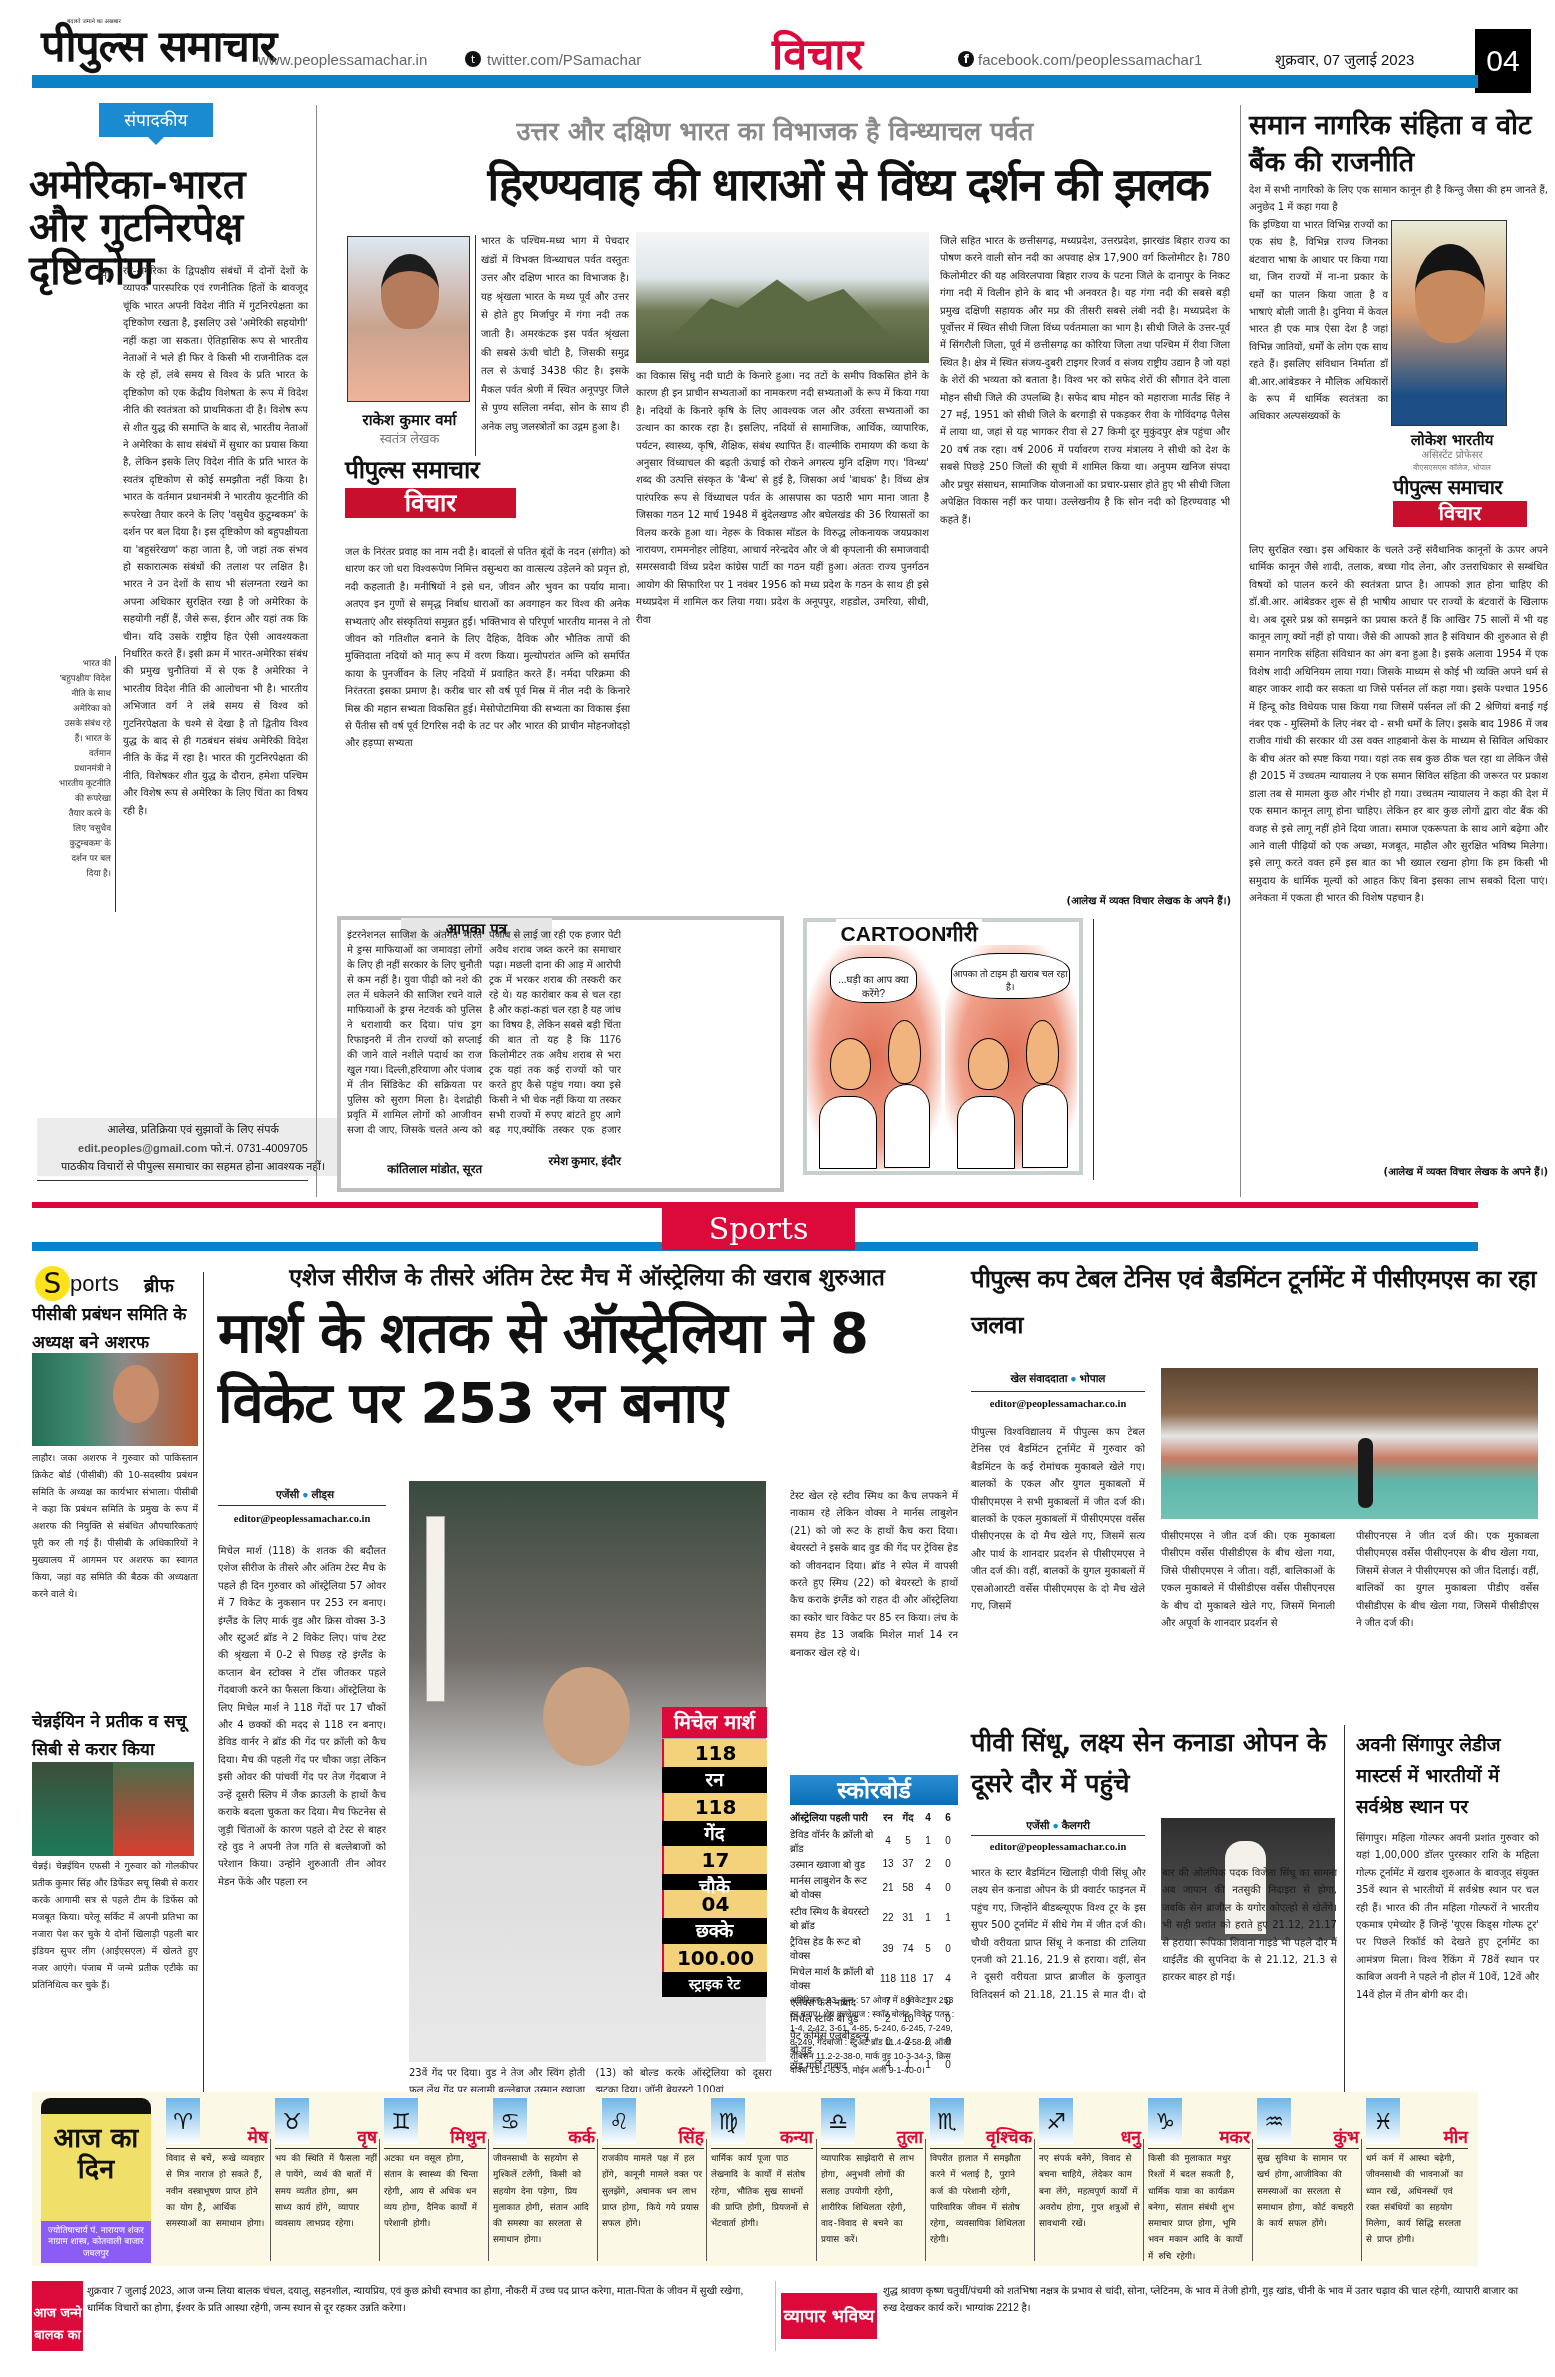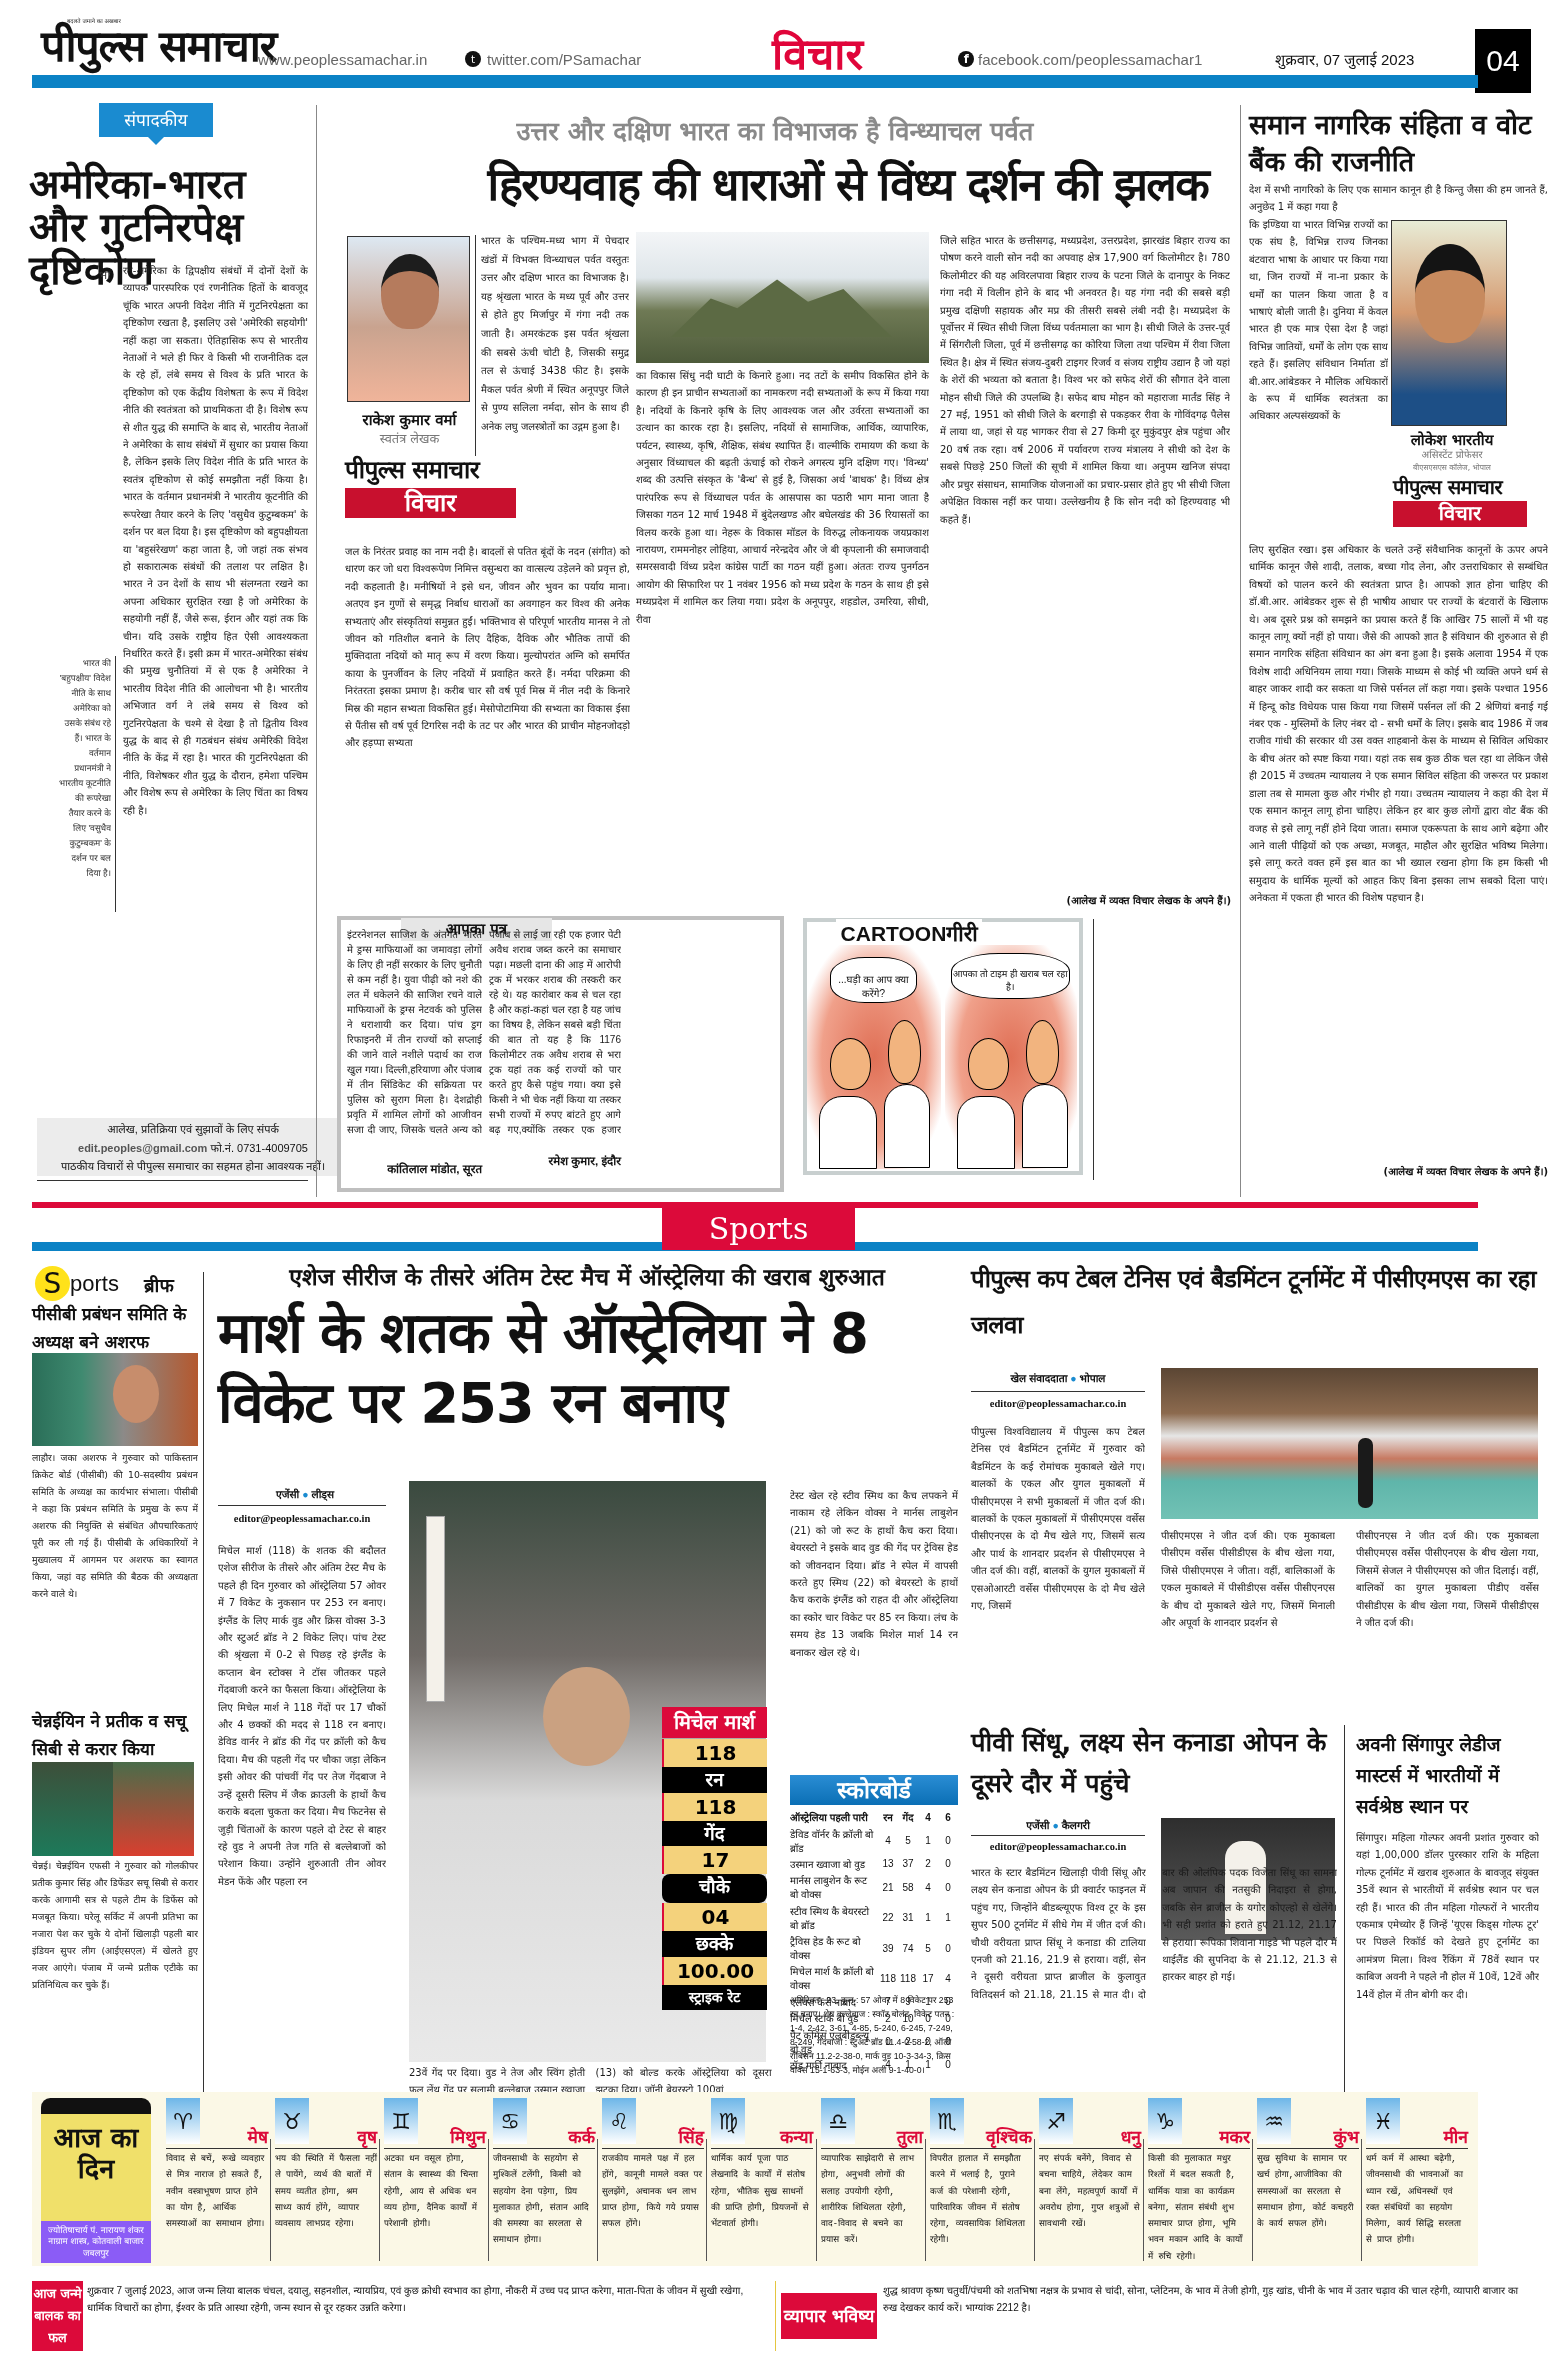--- a/index.html
+++ b/index.html
@@ -210,21 +210,21 @@
   <div style="position:absolute;left:17.4px;top:35px;width:18.6px;height:186px;background:#f4f1ea;border:1.2px solid #aaa;"></div>
   <div style="position:absolute;left:134px;top:186px;width:87px;height:99px;border-radius:50%;background:#caa181;"></div>
 </div>
 <div class="abs stat-red" style="left:662px;top:1707px;width:105px;height:31px;line-height:31px;">मिचेल मार्श</div>
 <div id="marsh-stats" class="abs" style="left:662px;top:1739px;width:105px;">
     <div class="stat-y" style="height: 28px; line-height: 28px;">118</div>
     <div class="stat-k" style="height: 25.6px; line-height: 25.6px;">रन</div>
     <div class="stat-y" style="height: 28px; line-height: 28px;">118</div>
     <div class="stat-k" style="height: 25.6px; line-height: 25.6px;">गेंद</div>
     <div class="stat-y" style="height: 28px; line-height: 28px;">17</div>
-    <div class="stat-k" style="height: 29px; line-height: 25.6px; border-radius: 8px;">चौके</div>
+    <div class="stat-k" style="height: 16px; line-height: 25.6px;">चौके</div>
     <div class="stat-y" style="height: 28px; line-height: 28px;">04</div>
     <div class="stat-k" style="height: 25.6px; line-height: 25.6px;">छक्के</div>
     <div class="stat-y" style="height: 28px; line-height: 28px;">100.00</div>
     <div class="stat-k" style="height: 25.6px; line-height: 25.6px; font-size: 14px;">स्ट्राइक रेट</div>
   </div>
 <div class="abs txt" style="left:409px;top:2064px;width:549px;height:35px;column-count:3;column-gap:10.5px;">23वें गेंद पर दिया। वुड ने तेज और स्विंग होती फुल लेंथ गेंद पर सलामी बल्लेबाज उस्मान ख्वाजा (13) को बोल्ड करके ऑस्ट्रेलिया को दूसरा झटका दिया। जॉनी बेयरस्टो 100वां</div>
 
 <div class="abs txt" style="left:790px;top:1487px;width:168px;height:206px;">टेस्ट खेल रहे स्टीव स्मिथ का कैच लपकने में नाकाम रहे लेकिन वोक्स ने मार्नस लाबुशेन (21) को जो रूट के हाथों कैच करा दिया। बेयरस्टो ने इसके बाद वुड की गेंद पर ट्रेविस हेड को जीवनदान दिया। ब्रॉड ने स्पेल में वापसी करते हुए स्मिथ (22) को बेयरस्टो के हाथों कैच कराके इंग्लैंड को राहत दी और ऑस्ट्रेलिया का स्कोर चार विकेट पर 85 रन किया। लंच के समय हेड 13 जबकि मिशेल मार्श 14 रन बनाकर खेल रहे थे।</div>
 
 <div class="abs score-title" style="left:790px;top:1775px;width:168px;height:30px;line-height:30px;">स्कोरबोर्ड</div>
@@ -419,18 +419,18 @@
       <div style="position: absolute; left: -4.6px; top: 41px; width: 0.6px; height: 122px; background: rgb(85, 85, 85);"></div>
     </div>
     <div class="rashi" style="left: 1366px; width: 102px;">
       <div class="rashi-icon">♓</div>
       <div class="rashi-name">मीन</div>
       <div class="rashi-text">धर्म कर्म में आस्था बढ़ेगी, जीवनसाथी की भावनाओं का ध्यान रखें, अधिनस्थों एवं रक्त संबंधियों का सहयोग मिलेगा, कार्य सिद्धि सरलता से प्राप्त होगी।</div>
       <div style="position: absolute; left: -4.6px; top: 41px; width: 0.6px; height: 122px; background: rgb(85, 85, 85);"></div>
     </div>
   </div>
 
-<div class="abs bottom-red" style="left:32px;top:2281px;width:51px;height:70px;font-size:12.8px;line-height:22px;padding-top:2px;">आज जन्मे बालक का फल</div>
+<div class="abs bottom-red" style="left:32px;top:2281px;width:51px;height:70px;font-size:12.8px;line-height:22px;padding-top:21px;">आज जन्मे बालक का फल</div>
 <div class="abs bottom-text" style="left:87px;top:2282px;width:682px;height:46px;">शुक्रवार 7 जुलाई 2023, आज जन्म लिया बालक चंचल, दयालु, सहनशील, न्यायप्रिय, एवं कुछ क्रोधी स्वभाव का होगा, नौकरी में उच्च पद प्राप्त करेगा, माता-पिता के जीवन में सुखी रखेगा, धार्मिक विचारों का होगा, ईश्वर के प्रति आस्था रहेगी, जन्म स्थान से दूर रहकर उन्नति करेगा।</div>
 <div class="rule-v" style="left:775px;top:2281px;height:70px;width:1.2px;background:#e5c640;"></div>
 <div class="abs bottom-red" style="left:781px;top:2293px;width:96px;height:46px;line-height:46px;font-size:17.4px;">व्यापार भविष्य</div>
 <div class="abs bottom-text" style="left:883px;top:2282px;width:650px;height:46px;">शुद्ध श्रावण कृष्ण चतुर्थी/पंचमी को शतभिषा नक्षत्र के प्रभाव से चांदी, सोना, प्लेटिनम, के भाव में तेजी होगी, गुड़ खांड, चीनी के भाव में उतार चढ़ाव की चाल रहेगी, व्यापारी बाजार का रुख देखकर कार्य करें। भाग्यांक 2212 है।</div>
 
 
 </body></html>

